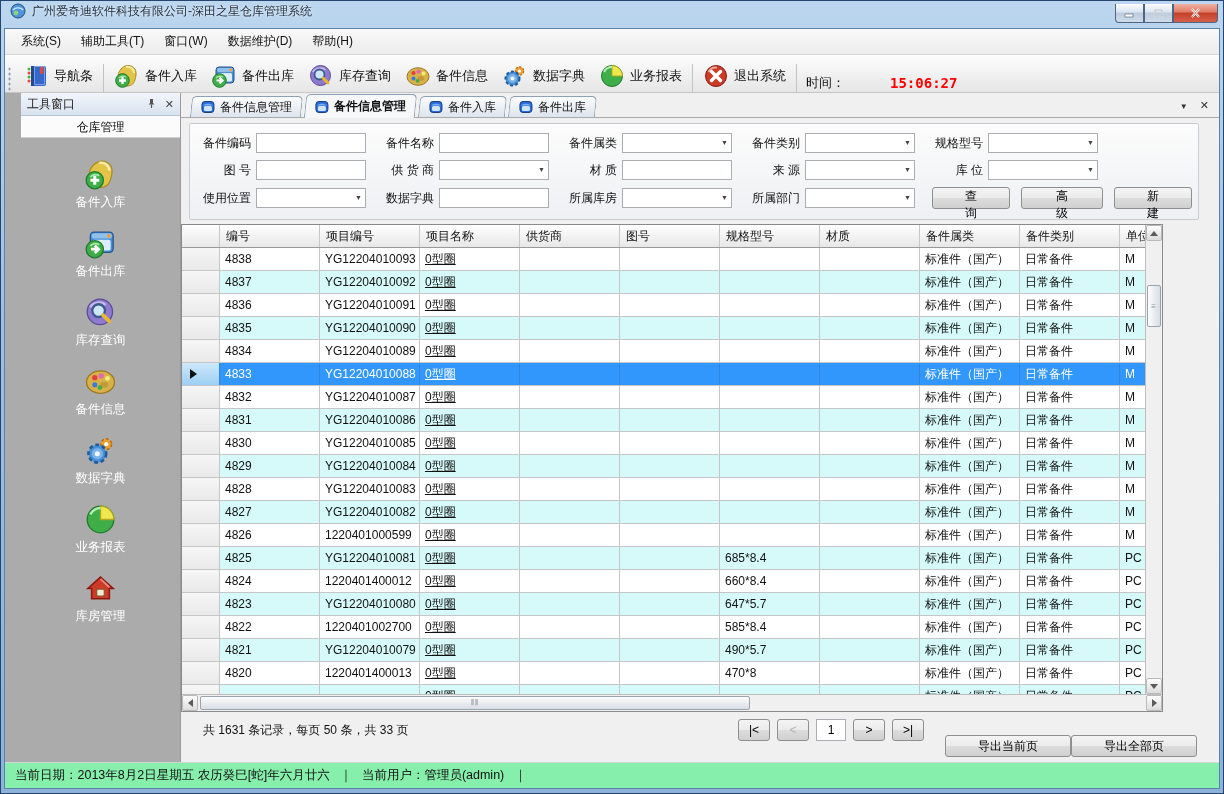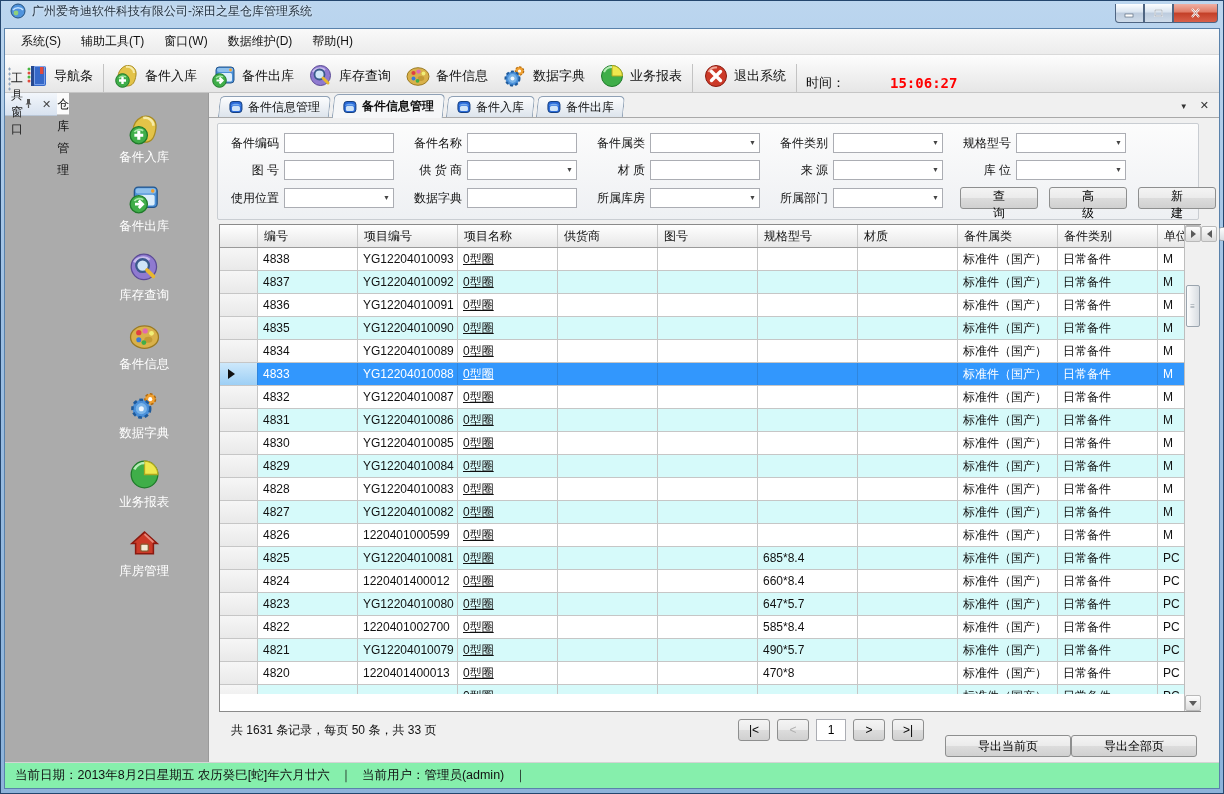--- a/index.html
+++ b/index.html
@@ -42,21 +42,21 @@
   .tb-sep { width:1px; height:28px; background:#c3c3c3; margin:0 3px; }
   .tb-time { display:flex; align-items:center; margin-left:6px;gap:39px; }
   .tb-time .tlabel { font-size:13px; }
   .tb-time .tvalue { margin-left:6px; font-family:"DejaVu Sans Mono","Liberation Mono",monospace;
     font-weight:bold; color:#f00; font-size:14px; }
 
   
   .body { flex:1; min-height:0; display:flex; }
 
   
-  .sidebar { width:204px; flex:none; display:flex; flex-direction:row; border-right:1px solid #9a9a9a; background:#ababab; }
+  .sidebar { width:176px; flex:none; display:flex; flex-direction:column; border-right:1px solid #9a9a9a; background:#ababab;padding-left:16px; }
   .sb-header { height:23px; background:linear-gradient(#f2f6fb,#d8e2ef); border-bottom:1px solid #b9c6d6;
     display:flex; align-items:center; padding:0 6px; color:#222; }
   .sb-header .sb-tools { margin-left:auto; display:flex; gap:8px; align-items:center; color:#444; }
   .sb-header .sb-tools span { cursor:default; font-size:11px; }
   .sb-caption { height:22px; background:#fbfbfb; border-bottom:1px solid #cfcfcf; text-align:center; line-height:22px; }
   .sb-items { flex:1; padding-top:20px; display:flex; flex-direction:column; align-items:center; }
   .side-item { width:150px; height:69px; display:flex; flex-direction:column; align-items:center; cursor:default; }
   .side-item .ic { width:33px; height:33px; }
   .side-item .ic svg { width:100%; height:100%; }
   .side-item .lbl { margin-top:3px; color:#fff; font-size:12.5px; }
@@ -85,22 +85,22 @@
   .s-field { display:flex; align-items:center; width:183px; flex:none; }
   .s-label { width:60px; text-align:right; padding-right:5px; white-space:pre; }
   .s-input { width:110px; height:20px; border:1px solid #abadb3; background:#fff; font:inherit; padding:0 3px; }
   .s-select { width:110px; height:20px; border:1px solid #abadb3; background:#fff; position:relative; }
   .s-select::after { content:"▼"; position:absolute; right:3px; top:5px; font-size:7px; color:#444; }
   .s-buttons { display:flex; gap:11px; margin-left:4px; }
   .btn { height:22px; padding:0 32px; border:1px solid #8e8f8f; border-radius:3px; font:inherit; cursor:default;
     background:linear-gradient(#f4f4f4,#ebebeb 48%,#dcdcdc 52%,#d0d0d0); }
 
   
-  .grid-area { margin-left:10px; width:982px; height:488px; border:1px solid #8a8a8a; background:#fff;
-    position:relative; flex:none; display:flex; flex-direction:row; }
+  .grid-area { width:982px; height:488px; border:1px solid #8a8a8a; background:#fff;
+    position:relative; flex:none; display:flex; flex-direction:column; }
   .grid-top { display:flex; flex:1; min-height:0; }
   .grid-cols { width:964px; overflow:hidden; }
   .g-row, .g-header { display:flex; height:23px; }
   .g-header { background:linear-gradient(#ffffff,#e7e7e7); border-bottom:1px solid #9a9a9a; }
   .g-hcell { border-right:1px solid #c8c8c8; padding:0 6px; line-height:22px; white-space:nowrap; overflow:hidden; }
   .g-row { border-bottom:1px solid #c6c6c6; background:#fff; }
   .g-row.alt { background:#d6fafa; }
   .g-row.selected { background:#3297fd; color:#fff; }
   .g-cell { border-right:1px solid #c6c6c6; padding:0 5px; line-height:22px; white-space:nowrap; overflow:hidden; }
   .g-row.selected .g-cell { border-right-color:#2f86de; }

